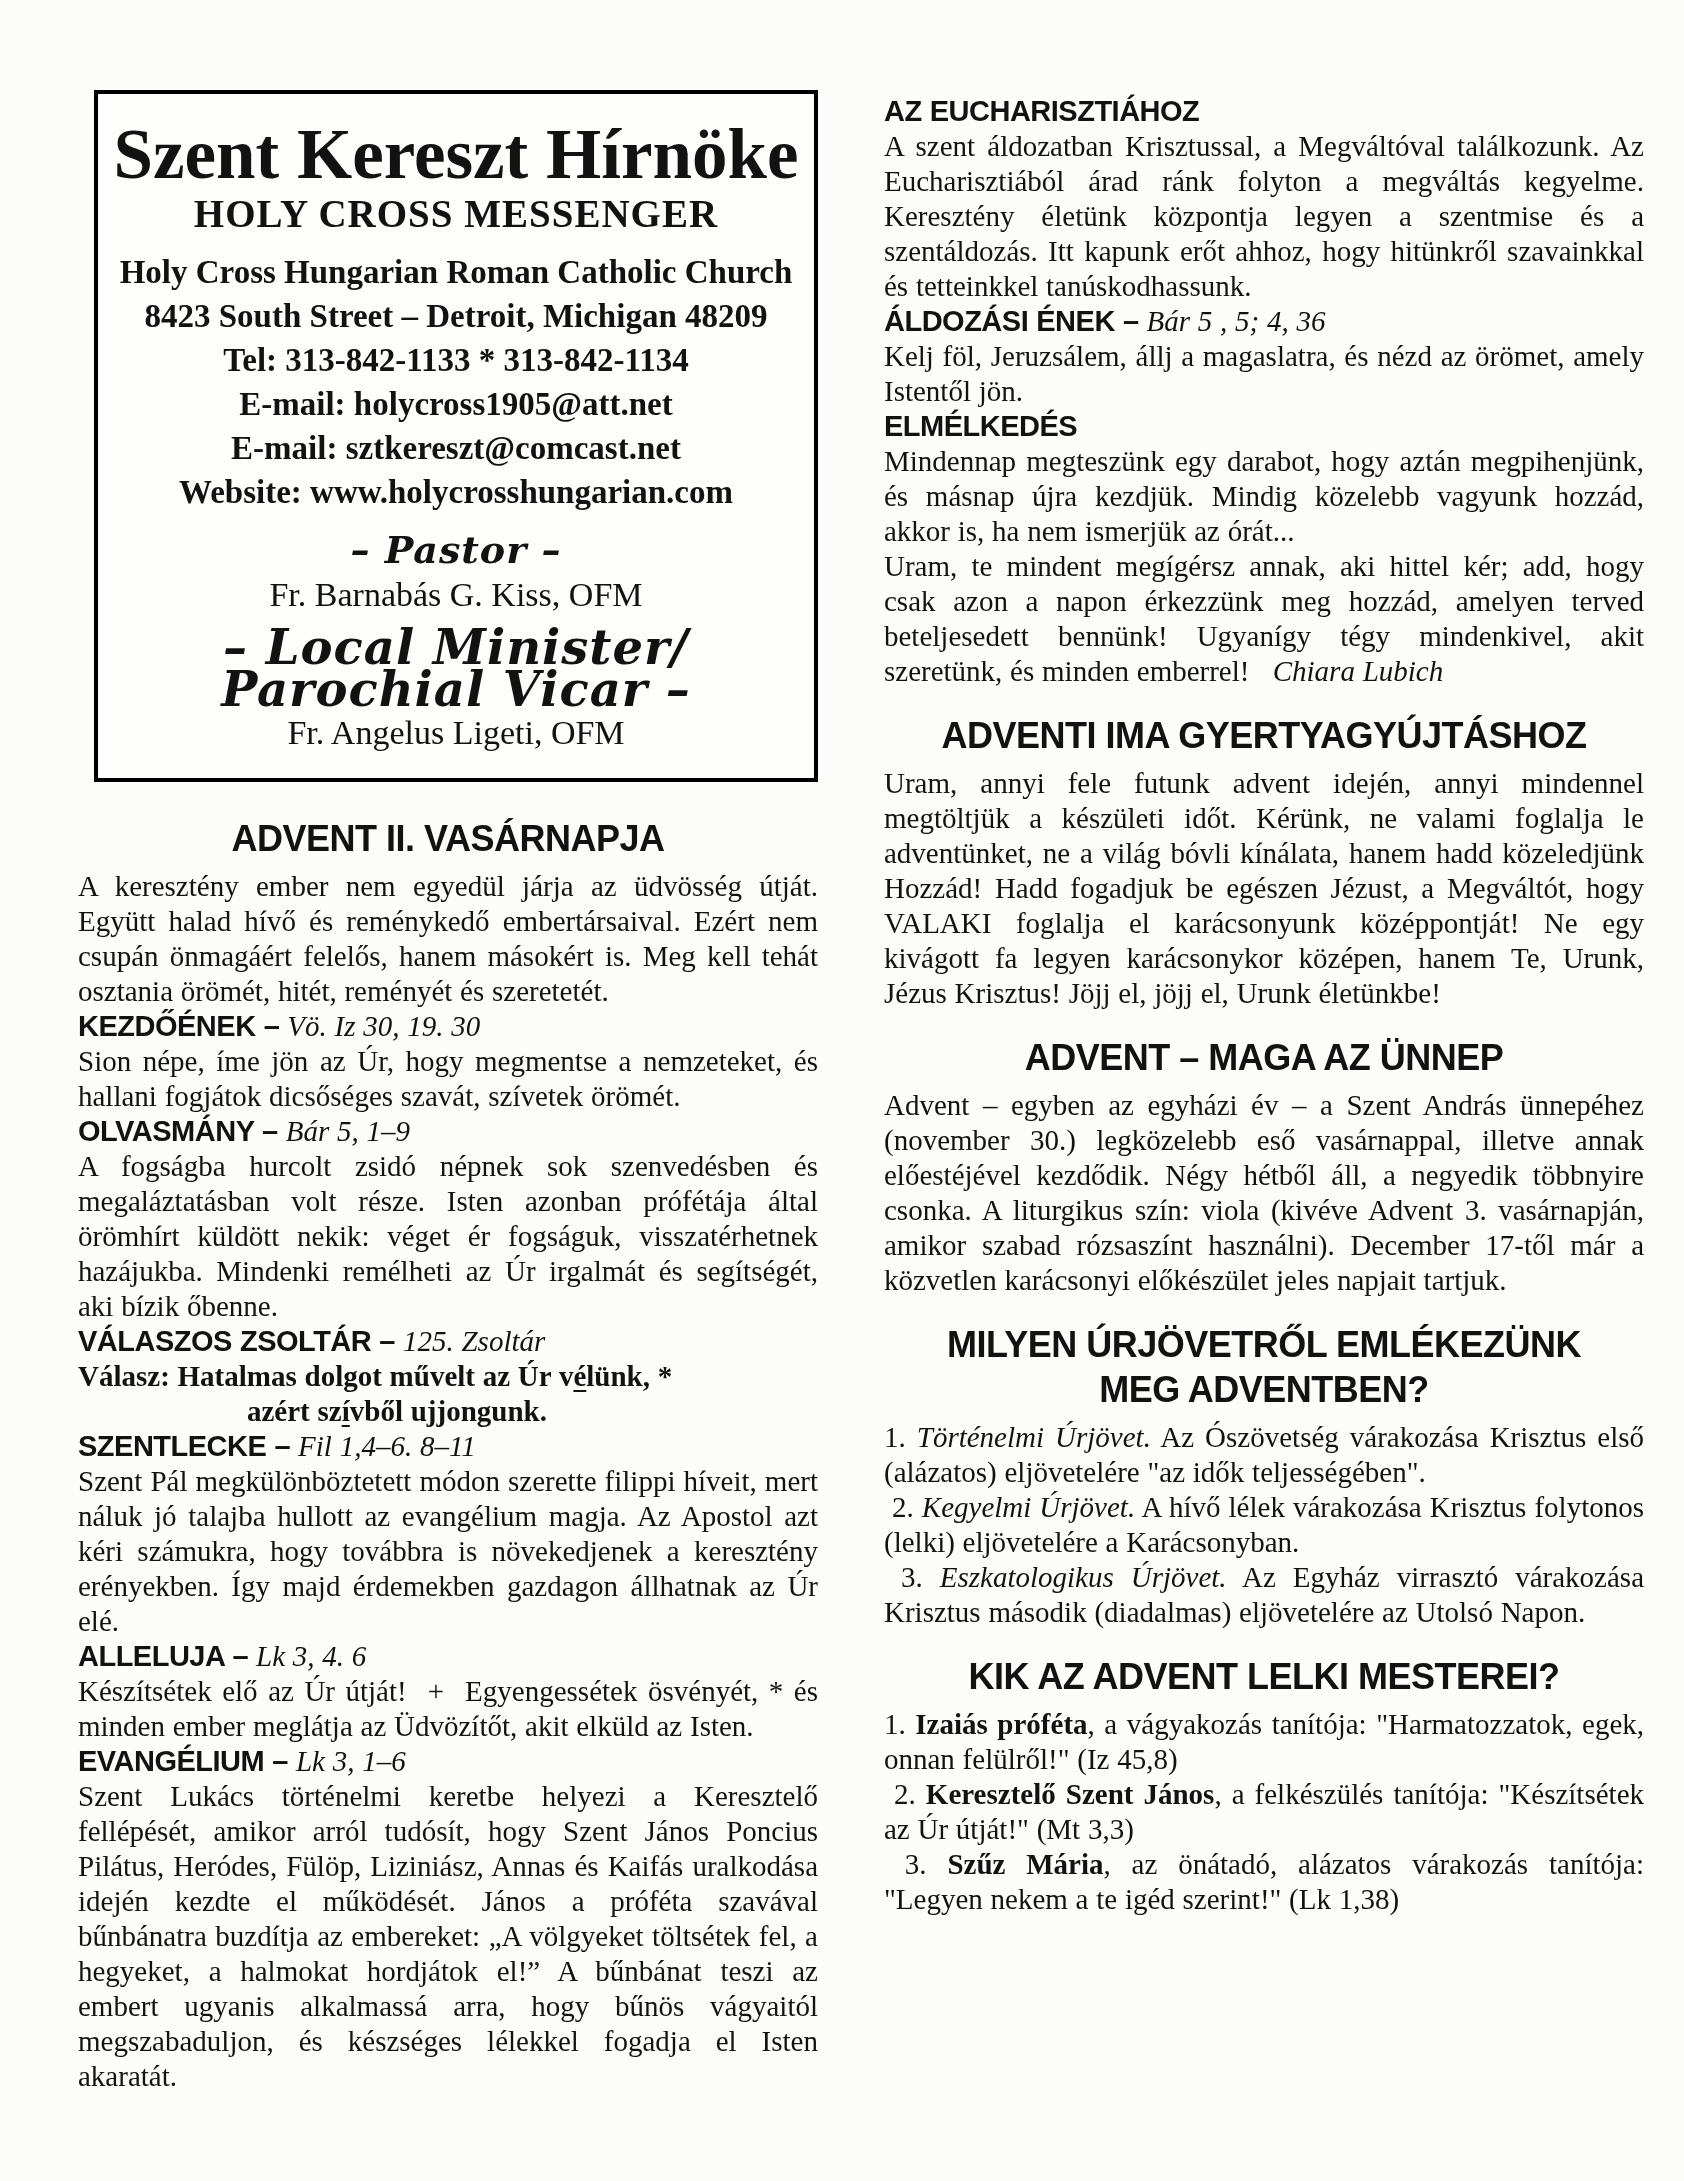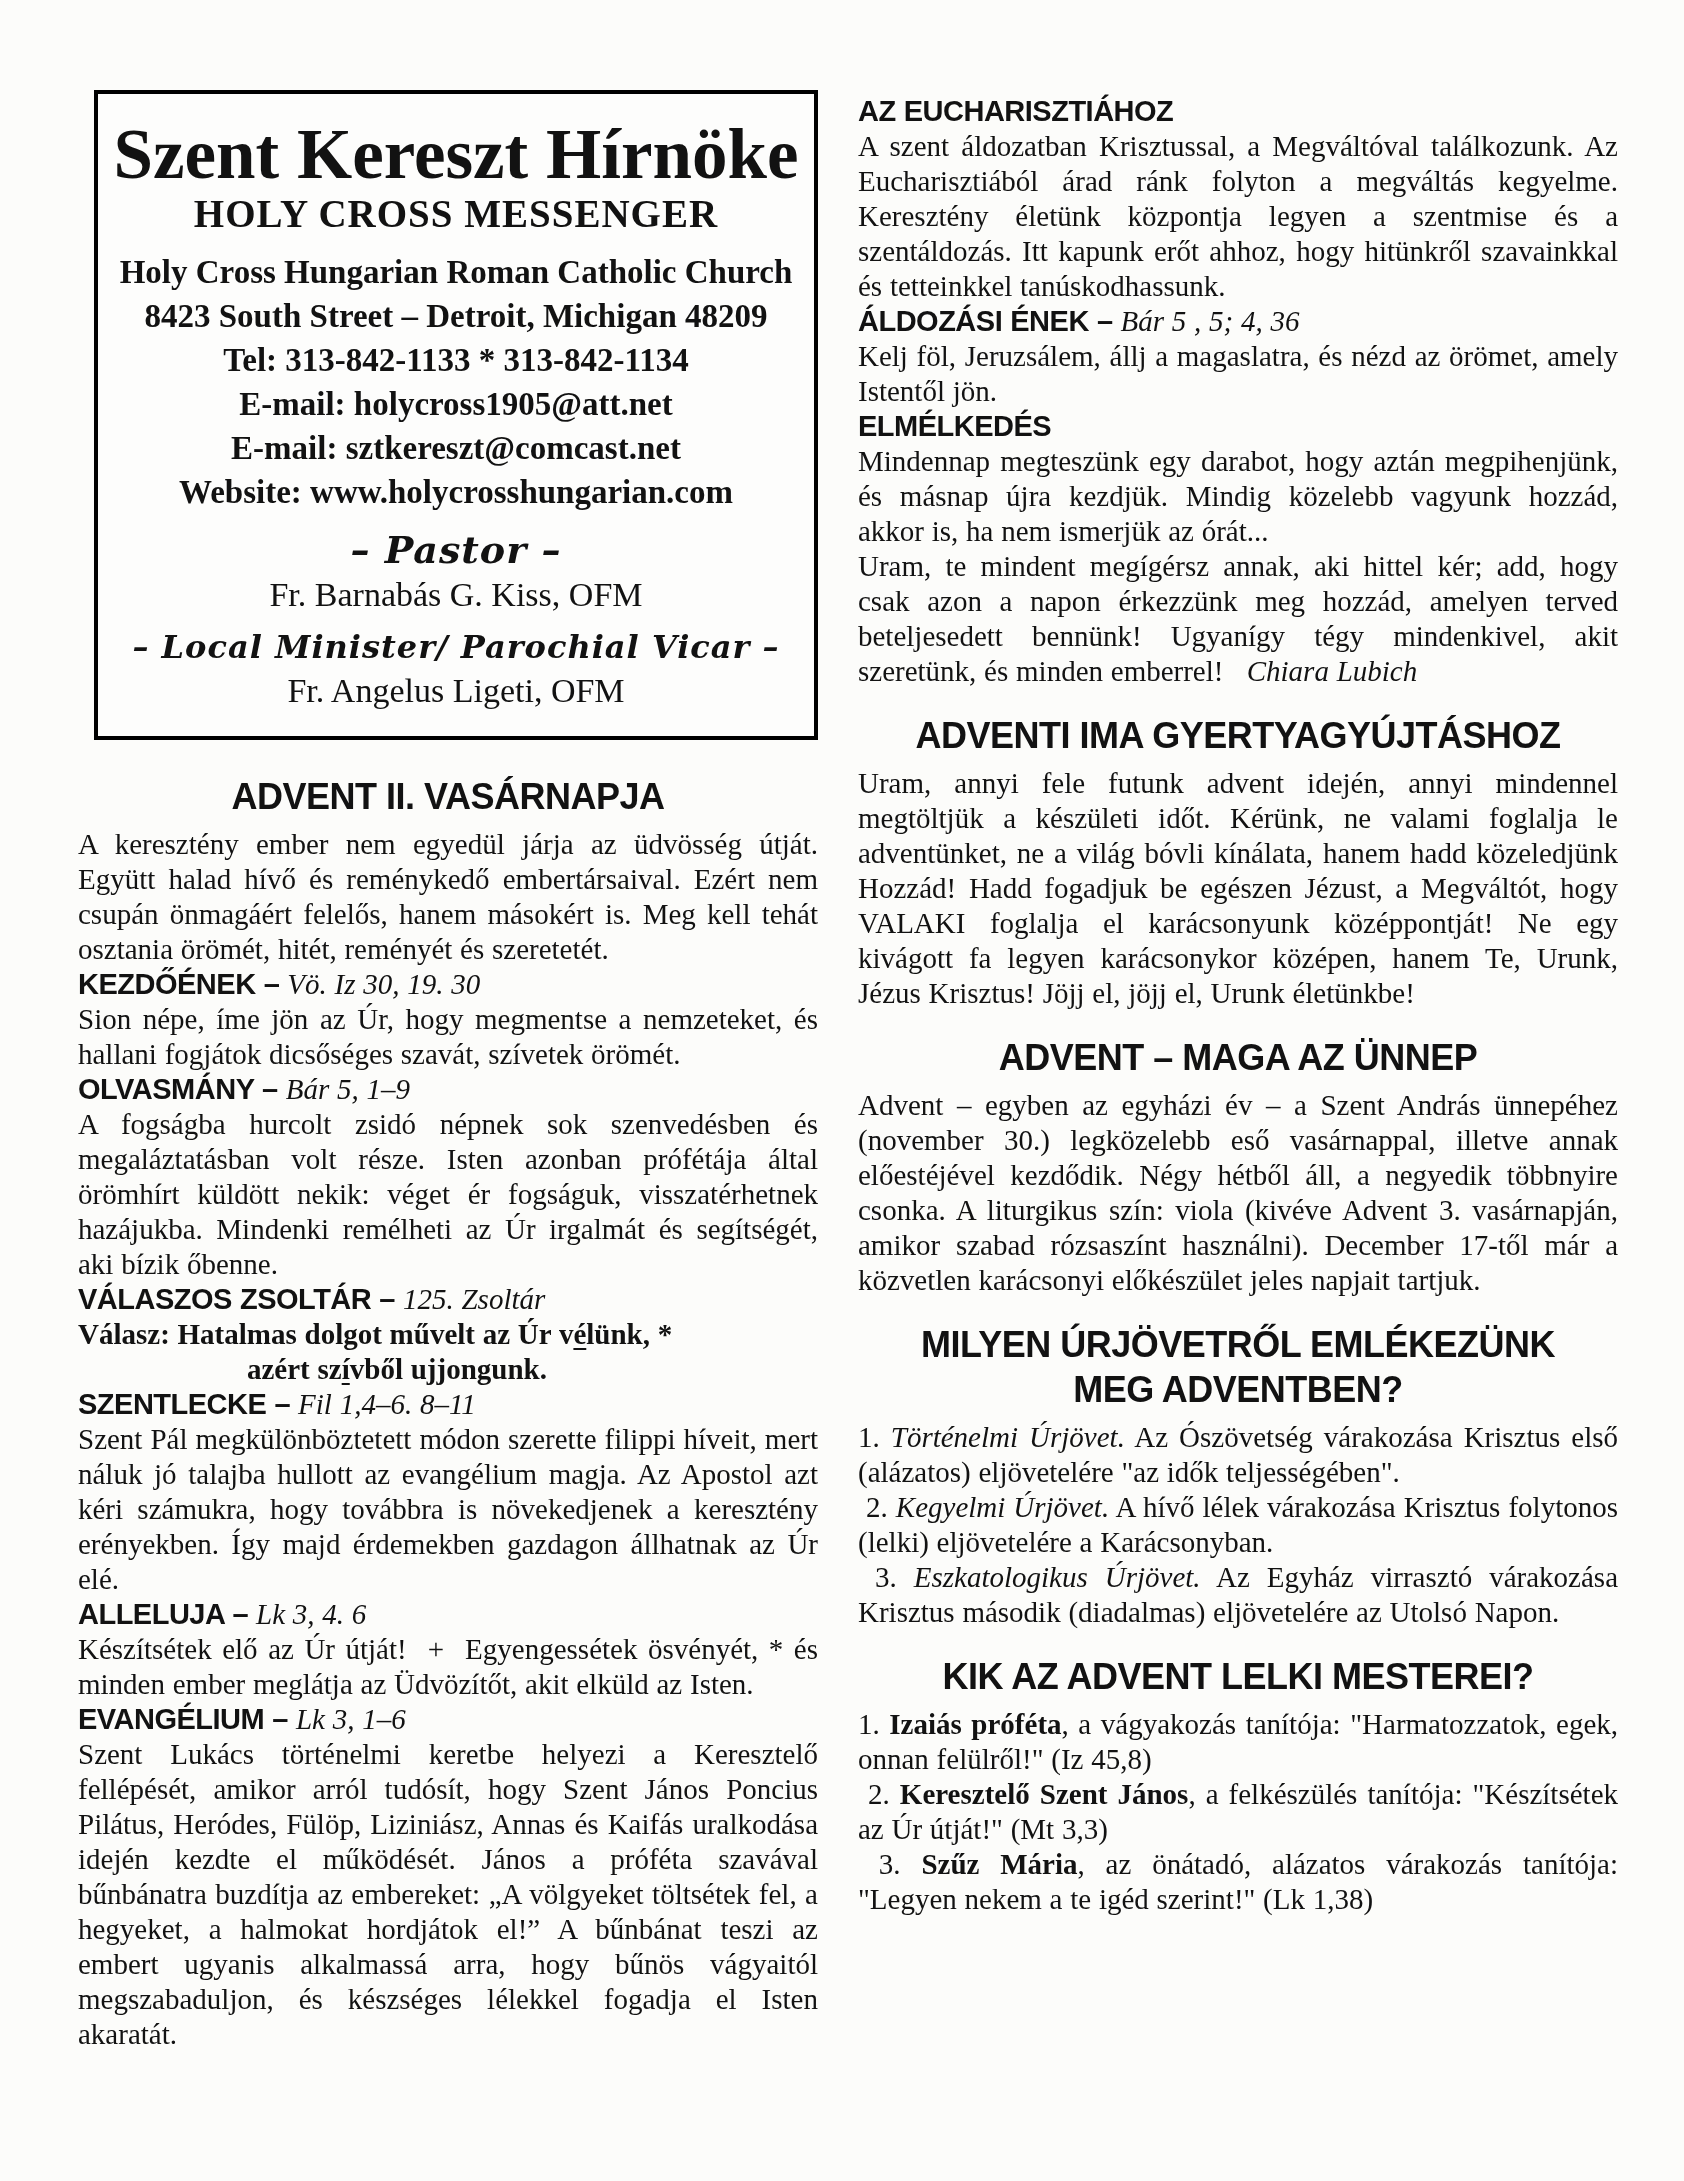--- a/index.html
+++ b/index.html
@@ -2,38 +2,38 @@
 <html><head>
 <meta charset="utf-8">
 <style>
   * { margin:0; padding:0; box-sizing:border-box; }
   html,body { background:#d9d8d5; }
   .page{
     position:relative; width:1685px; height:2181px; margin:0 auto;
     background:#fcfcfa; color:#121212; overflow:hidden;
     font-family:"Liberation Serif", serif;
   }
-  .columns{ display:flex; padding:90px 0 0 78px; gap:40px; }
+  .columns{ display:flex; padding:90px 0 0 78px; gap:66px; }
   .col-left{ width:740px; }
   .col-right{ width:760px; padding-top:4px; }
 
   
   .masthead{
     border:4px solid #000; margin-left:16px; margin-bottom:34px;
     padding:24px 8px 26px; text-align:center; background:#fdfdfc;
   }
   .mh-title{ font-size:71px; font-weight:bold; line-height:72px; letter-spacing:0px; }
   .mh-sub{ font-size:39px; font-weight:bold; line-height:44px; margin-top:2px; letter-spacing:1px; }
   .mh-lines{ margin-top:14px; }
   .mh-line{ font-size:33px; font-weight:bold; line-height:44px; }
   .mh-role{
     font-family:"DejaVu Serif", serif; font-style:italic; font-weight:bold;
     font-size:38px; line-height:44px; margin-top:14px; letter-spacing:1px;
   }
-  .mh-role2{ margin-top:12px; font-size:32px; line-height:42px; }
+  .mh-role2{ margin-top:12px; font-size:48px; line-height:42px; }
   .mh-name{ font-size:34px; line-height:38px; margin-top:4px; }
 
   
   .flow .para{
     font-size:29px; line-height:35px; text-align:justify;
     text-justify:inter-word; word-spacing:0.5px;
   }
   .sec-title{
     font-family:"Liberation Sans", sans-serif; font-weight:bold;
     font-size:36px; line-height:45px; text-align:center;

